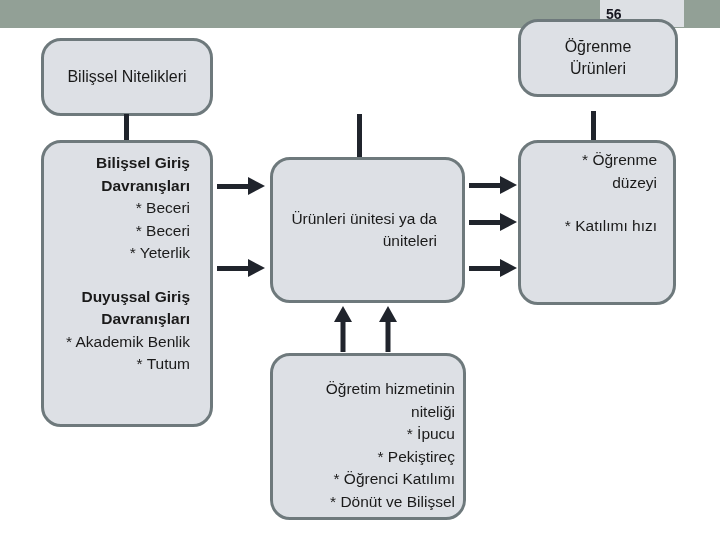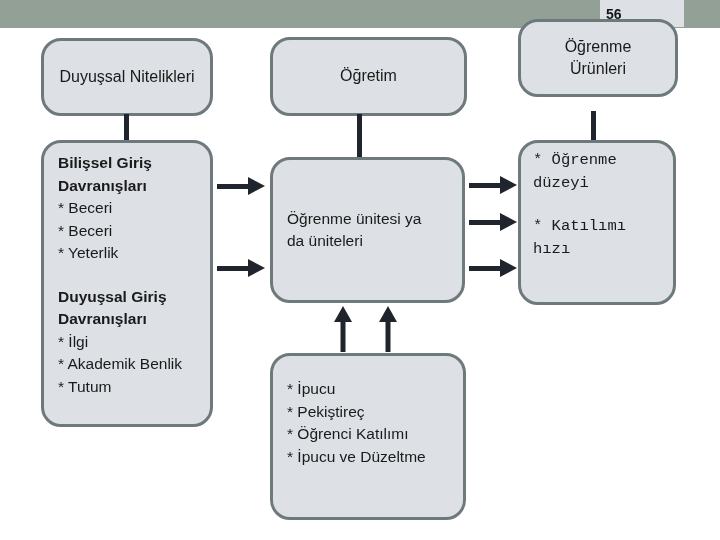--- a/index.html
+++ b/index.html
@@ -32,38 +32,39 @@
     box-sizing: border-box;
   }
   .box {
     position: absolute;
     background: #dde0e5;
     border: 3px solid #6e797c;
     border-radius: 20px;
     box-sizing: border-box;
     font-size: 15.5px;
     line-height: 22.5px;
+    text-align: right;
   }
   .title-box {
     display: flex;
     align-items: center;
     justify-content: center;
     text-align: center;
     font-size: 16px;
   }
   .bold { font-weight: bold; }
   .narrow { max-width: 110px; }
   .vline {
     position: absolute;
     width: 5px;
     background: #20242c;
   }
   .arrow { position: absolute; }
   .gap-top { margin-top: 21px; }
-  .out-item { margin-bottom: 21px; font-family: Liberation Mono, monospace; }
+  .out-item { margin-bottom: 21px; }
   #box-student-traits   { left: 41px;  top: 38px;  width: 172px; height: 78px; }
   #box-instruction      { left: 270px; top: 37px;  width: 197px; height: 79px; }
   #box-learning-products{ left: 518px; top: 19px;  width: 160px; height: 78px; }
   #box-entry-behaviors  { left: 41px;  top: 140px; width: 172px; height: 287px; padding: 9px 20px 0 14px; }
   #box-learning-unit    { left: 270px; top: 157px; width: 195px; height: 146px; display: flex; align-items: center; padding: 0 8px 0 14px; }
   #box-instruction-quality { left: 270px; top: 353px; width: 196px; height: 167px; padding: 22px 8px 0 14px; }
   #box-outputs          { left: 518px; top: 140px; width: 158px; height: 165px; padding: 6px 16px 0 12px; }
   #v-left   { left: 124px; top: 114px; height: 26px; }
   #v-mid    { left: 357px; top: 114px; height: 43px; }
   #v-right  { left: 591px; top: 111px; height: 29px; }
@@ -77,57 +78,54 @@
 </style>
 </head>
 <body>
 
 <div class="slide">
 
   <div class="topbar"></div>
   <div class="page-num">56</div>
 
   <div class="box title-box" id="box-student-traits">
-    <span>Duyuşsal Nitelikleri</span>
-  </div>
-  <div class="box title-box" id="box-instruction">
-    <span>Öğretim</span>
+    <span>Bilişsel Nitelikleri</span>
   </div>
   <div class="box title-box" id="box-learning-products">
     <span class="narrow">Öğrenme Ürünleri</span>
   </div>
 
   <div class="vline" id="v-left"></div>
   <div class="vline" id="v-mid"></div>
   <div class="vline" id="v-right"></div>
 
   <div class="box" id="box-entry-behaviors">
     <div>
       <div class="bold">Bilişsel Giriş Davranışları</div>
       <div>* Beceri</div>
       <div>* Beceri</div>
       <div>* Yeterlik</div>
     </div>
     <div class="gap-top">
       <div class="bold">Duyuşsal Giriş Davranışları</div>
-      <div>* İlgi</div>
       <div>* Akademik Benlik</div>
       <div>* Tutum</div>
     </div>
   </div>
 
   <div class="box" id="box-learning-unit">
-    <div style="max-width:150px;">Öğrenme ünitesi ya da üniteleri</div>
+    <div style="max-width:150px;">Ürünleri ünitesi ya da üniteleri</div>
   </div>
 
   <div class="box" id="box-instruction-quality">
+    <div>Öğretim hizmetinin niteliği</div>
     <div>* İpucu</div>
     <div>* Pekiştireç</div>
     <div>* Öğrenci Katılımı</div>
-    <div>* İpucu ve Düzeltme</div>
+    <div>* Dönüt ve Bilişsel</div>
   </div>
 
   <div class="box" id="box-outputs">
     <div class="out-item">* Öğrenme düzeyi</div>
     <div class="out-item">* Katılımı hızı</div>
   </div>
 
   <svg class="arrow" id="ar-l1" width="48" height="18">
     <rect x="0" y="7" width="33" height="5" fill="#20242c"></rect>
       <polygon points="31,0 48,9 31,18" fill="#20242c"></polygon>

